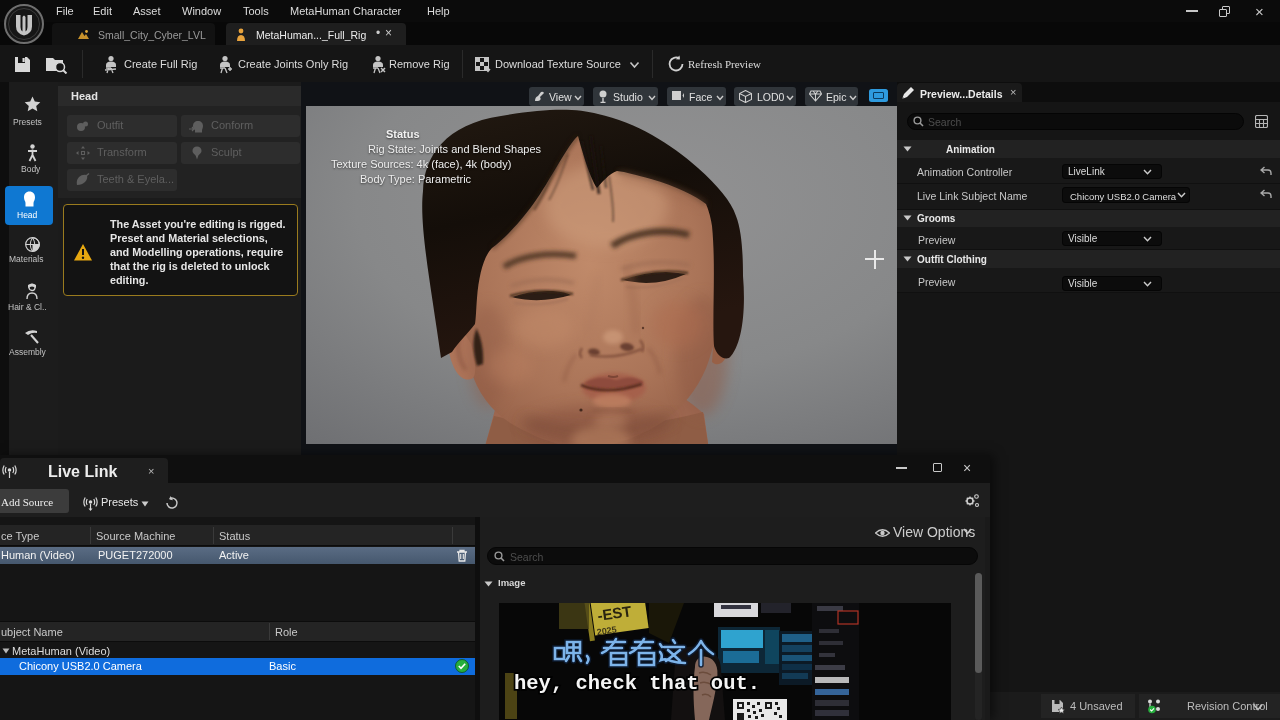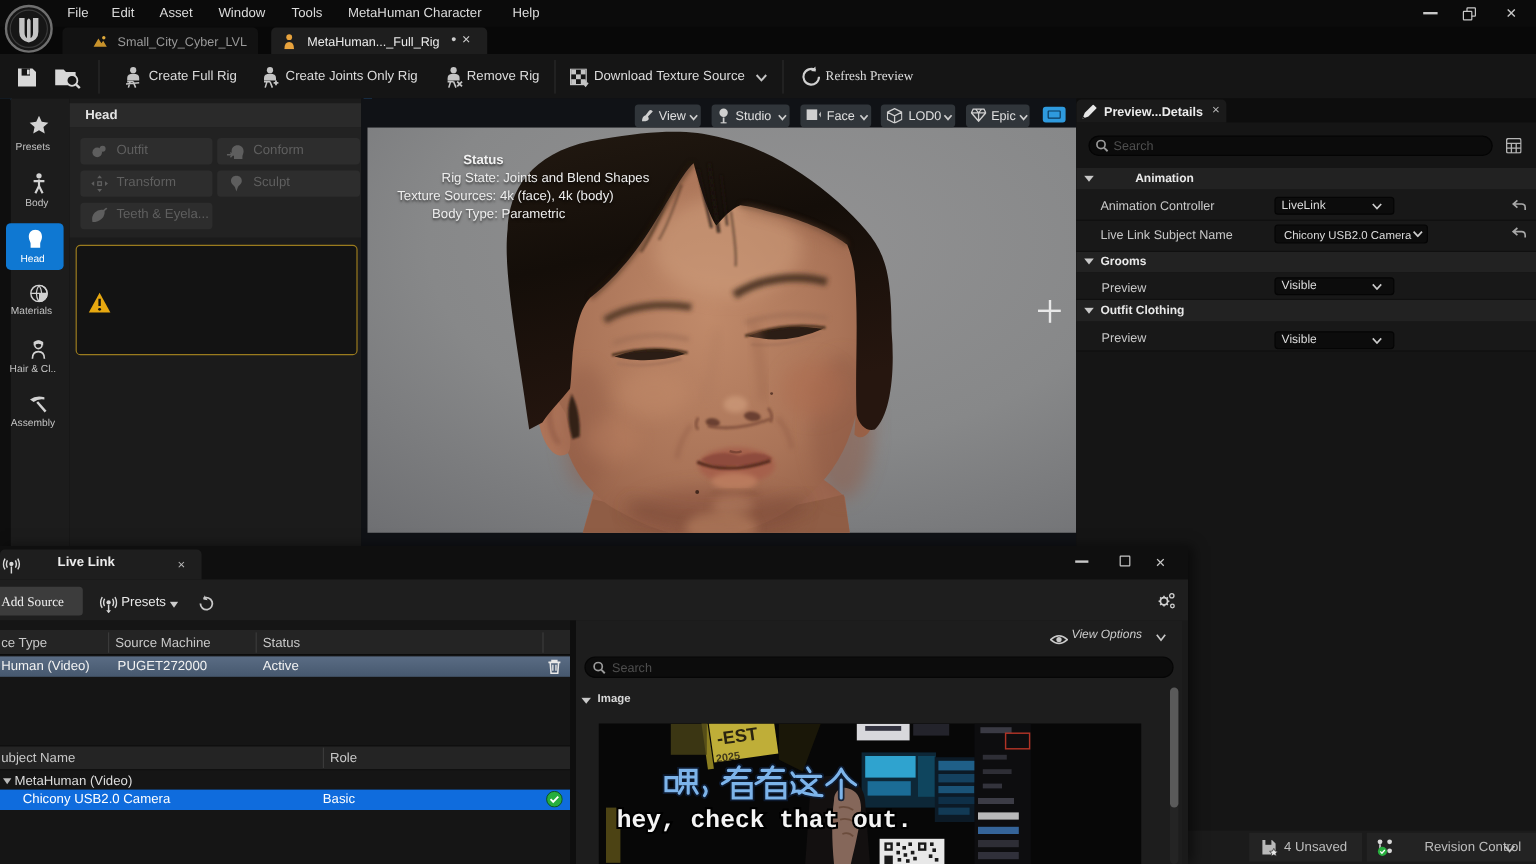--- a/index.html
+++ b/index.html
@@ -180,20 +180,21 @@
       <path d="M11 3 L14 0.5" stroke="#5e5e5e" stroke-width="1.4"></path>
     </svg>
 <div class="abs" style="left:97px;top:173px;color:#5f5f5f;font-size:11px;text-align:right;">Teeth &amp; Eyela...</div>
 
 <div class="abs" style="left:63px;top:204px;width:235px;height:92px;background:#131313;border:1px solid #9a7b1e;border-radius:4px;"></div>
 <svg class="abs" style="left:73px;top:243px;" width="20" height="19" viewBox="0 0 20 19">
 <path d="M10 1 L19 17.5 H1 Z" fill="#e7a810"></path>
       <path d="M10 6 v6" stroke="#131313" stroke-width="2"></path>
       <circle cx="10" cy="14.8" r="1.2" fill="#131313"></circle>
 </svg>
+<div class="abs" style="left:110px;top:217px;color:#e6e6e6;font-size:10.8px;font-weight:bold;line-height:14.1px;">The Asset you're editing is rigged.<br>Preset and Material selections,<br>and Modelling operations, require<br>that the rig is deleted to unlock<br>editing.</div>
 
 <div class="abs" style="left:301px;top:82px;width:596px;height:373px;background:#101216;"></div>
 <div id="viewport" class="abs" style="left:306px;top:106px;width:591px;height:338px;overflow:hidden;">
 <svg width="591" height="344" viewBox="0 0 591 344">
 <defs>
 <radialGradient id="vpbg" cx="58%" cy="28%" r="90%">
 <stop offset="0%" stop-color="#929293"></stop>
             <stop offset="55%" stop-color="#878889"></stop>
             <stop offset="100%" stop-color="#6f7073"></stop>
 </radialGradient>
@@ -445,21 +446,21 @@
     </svg>
 
 <div id="livelink" class="abs" style="left:0;top:455px;width:990px;height:265px;background:#1a1a1a;box-shadow:4px 0 10px rgba(0,0,0,.5);">
 
 <div class="abs" style="left:0;top:0;width:990px;height:28px;background:#0f0f0f;"></div>
 <div class="abs" style="left:0;top:3px;width:168px;height:25px;background:#1e1e1e;border-radius:4px 4px 0 0;"></div>
 <svg class="abs" style="left:2px;top:9px;" width="15" height="15" viewBox="0 0 15 15">
 <circle cx="7.5" cy="6" r="1.8" fill="#d8d8d8"></circle>
         <path d="M7.5 8 V14 M4.2 9 Q2.5 6.5 4.2 3 M10.8 9 Q12.5 6.5 10.8 3 M2.2 10.5 Q-0.5 6.5 2.2 1.5 M12.8 10.5 Q15.5 6.5 12.8 1.5" stroke="#d8d8d8" stroke-width="1.2" fill="none"></path>
 </svg>
-<div class="abs" style="left:24px;top:8px;color:#ececec;font-size:11px;font-weight:bold;padding-left:24px;">Live Link</div>
+<div class="abs" style="left:24px;top:8px;color:#ececec;font-size:16px;font-weight:bold;padding-left:24px;">Live Link</div>
 <div class="abs" style="left:148px;top:10px;color:#bbbbbb;font-size:11px;">×</div>
 
 <div class="abs" style="left:896px;top:12px;width:11px;height:1.8px;background:#c8c8c8;"></div>
 <div class="abs" style="left:933px;top:8px;width:9px;height:9px;border:1.5px solid #c8c8c8;border-radius:1px;"></div>
 <div class="abs" style="left:963px;top:5px;color:#c8c8c8;font-size:14px;">×</div>
 
 <div class="abs" style="left:0;top:28px;width:990px;height:34px;background:#1e1e1e;"></div>
 <div class="abs" style="left:0;top:34px;width:69px;height:24px;background:#3c3c3c;border-radius:0 3px 3px 0;"></div>
 <div class="abs" style="left:1px;top:41px;color:#efefef;font-size:11px;font-family:Liberation Serif, serif;">Add Source</div>
 <svg class="abs" style="left:83px;top:41px;" width="15" height="15" viewBox="0 0 15 15">
@@ -515,21 +516,21 @@
 <svg class="abs" style="left:963px;top:38px;" width="17" height="16" viewBox="0 0 17 16">
 <circle cx="7" cy="8" r="3" fill="none" stroke="#cfcfcf" stroke-width="1.5"></circle>
 <path d="M7 3.5 V5 M7 11 V12.5 M2.5 8 H4 M10 8 H11.5 M3.8 4.8 L4.9 5.9 M9.1 10.1 L10.2 11.2 M10.2 4.8 L9.1 5.9 M4.9 10.1 L3.8 11.2" stroke="#cfcfcf" stroke-width="1.3"></path>
 <circle cx="13.5" cy="3.5" r="1.8" fill="none" stroke="#cfcfcf" stroke-width="1.1"></circle>
         <circle cx="14" cy="12" r="1.5" fill="none" stroke="#cfcfcf" stroke-width="1.1"></circle>
 </svg>
 <svg class="abs" style="left:875px;top:73px;" width="15" height="10" viewBox="0 0 15 10">
 <path d="M0.5 5 Q7.5 -1.5 14.5 5 Q7.5 11.5 0.5 5 Z" fill="none" stroke="#c9c9c9" stroke-width="1.2"></path>
         <circle cx="7.5" cy="5" r="2.2" fill="#c9c9c9"></circle>
 </svg>
-<div class="abs" style="left:893px;top:69px;color:#cdcdcd;font-size:10px;font-style:italic;">View Options</div>
+<div class="abs" style="left:893px;top:69px;color:#cdcdcd;font-size:14px;">View Options</div>
 <svg class="abs" style="left:963px;top:73px;" width="9" height="7" viewBox="0 0 9 7">
         <path d="M1 1 L4.5 5.5 L8 1" stroke="#c9c9c9" stroke-width="1.4" fill="none"></path>
       </svg>
 <div class="abs" style="left:487px;top:92px;width:491px;height:18px;background:#0c0c0c;border:1px solid #060606;border-radius:9px;"></div>
 <svg class="abs" style="left:494px;top:96px;" width="11" height="11" viewBox="0 0 11 11">
         <circle cx="4.5" cy="4.5" r="3.4" fill="none" stroke="#9a9a9a" stroke-width="1.4"></circle>
         <line x1="7" y1="7" x2="10" y2="10" stroke="#9a9a9a" stroke-width="1.6"></line>
       </svg>
 <div class="abs" style="left:510px;top:96px;color:#4e4e4e;font-size:10.5px;">Search</div>
 <svg class="abs" style="left:484px;top:126px;" width="9" height="6" viewBox="0 0 9 6">

